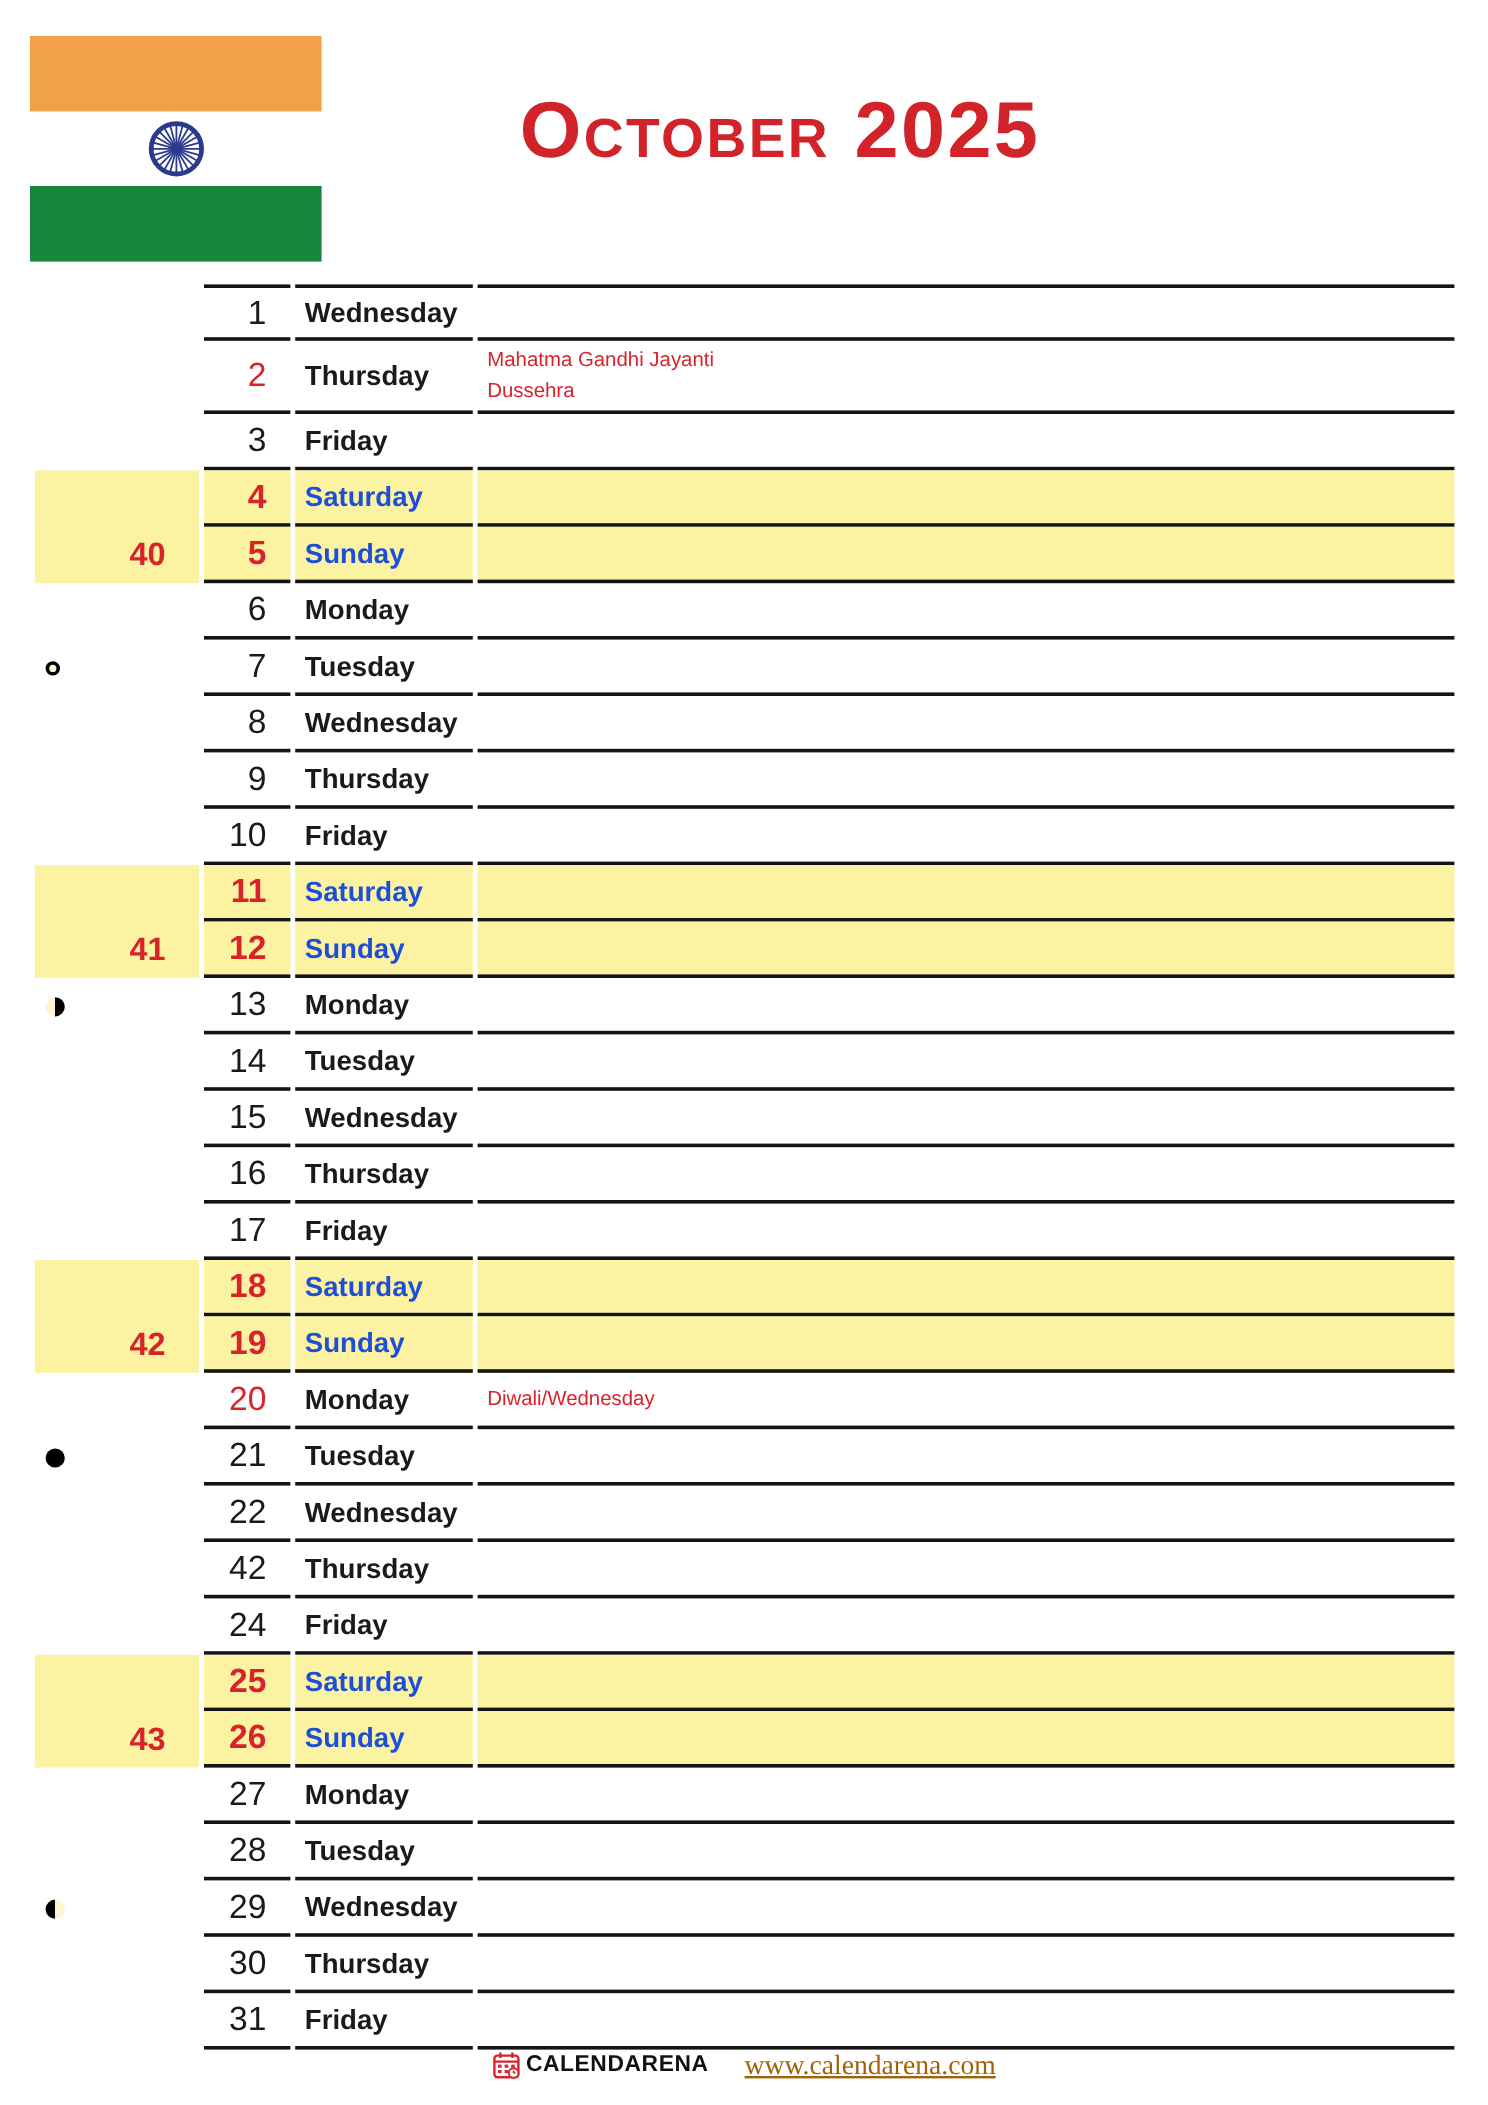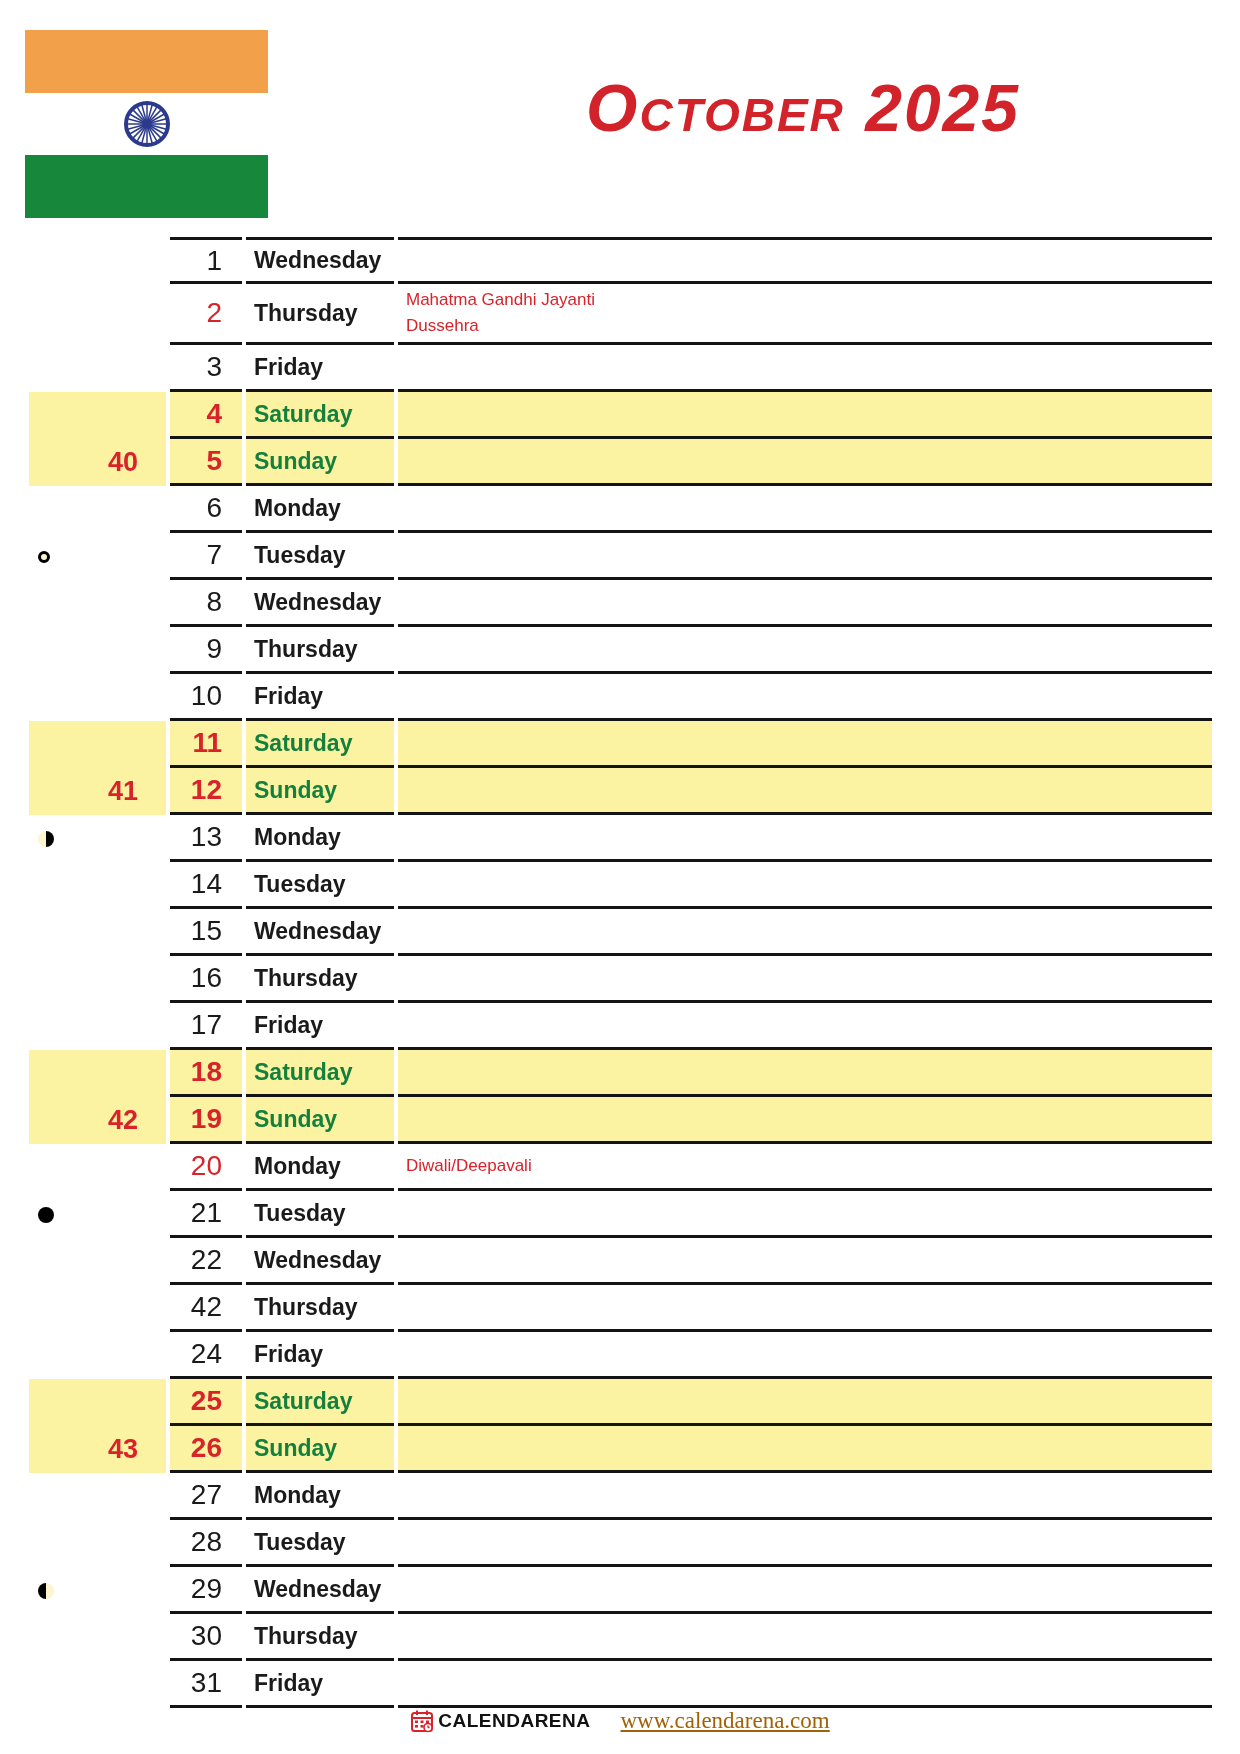--- a/index.html
+++ b/index.html
@@ -10,43 +10,43 @@
   
   .flag { position:absolute; left:25px; top:30px; width:243px; height:188px; }
   .flag .band { width:100%; height:63px; }
   .band.saffron { background:#F2A04A; }
   .band.white   { background:#ffffff; height:62px; position:relative; }
   .band.green   { background:#17883B; }
   .chakra { position:absolute; left:50%; top:50%; transform:translate(-50%,-50%); }
 
   .page-title {
     position:absolute; left:280px; top:72px; width:740px;
-    text-align:right; color:#D2232A; font-weight:700; font-size:66px;
-    font-variant:small-caps; letter-spacing:2px; line-height:1.1;font-style:italic;
+    text-align:center; color:#D2232A; font-weight:700; font-size:66px;
+    font-variant:small-caps; letter-spacing:2px; line-height:1.1;
   }
 
   
   .calendar { position:absolute; left:29px; top:237px; width:1183px; }
   .row { display:grid; grid-template-columns:137px 72px 148px 1fr; column-gap:4px; height:47px; }
   .row.tall { height:61px; }
   .cell { display:flex; align-items:center; background:transparent; }
   .c-date, .c-day, .c-event { border-bottom:3px solid #141414; }
   .row.first .c-date, .row.first .c-day, .row.first .c-event { border-top:3px solid #141414; }
 
   .c-week { position:relative; justify-content:flex-end; padding-right:28px; }
   .wknum { color:#D8232B; font-weight:700; font-size:27px; }
 
   .c-date { justify-content:flex-end; padding-right:20px; font-size:28px; color:#1a1a1a; }
   .c-day  { padding-left:8px; font-size:23px; font-weight:700; color:#1a1a1a; }
   .c-event{ padding-left:8px; flex-direction:column; justify-content:center; align-items:flex-start;
             color:#D8232B; font-size:17px; line-height:26px; }
 
   .row.weekend .cell { background:#FBF3A2; }
   .row.weekend .c-date { color:#D8232B; font-weight:700; }
-  .row.weekend .c-day  { color:#15803d; }
+  .row.weekend .c-day  { color:#1d4ed8; }
   .row.holiday .c-date { color:#D8232B; }
 
   
   .moon { position:absolute; left:9px; top:50%; transform:translateY(-50%);
           width:16px; height:16px; border-radius:50%; }
   .moon-full { width:12px; height:12px; background:#FCF5D0; border:3px solid #000; }
   .moon-last-quarter  { background:linear-gradient(90deg,#FCF5D0 50%,#000 50%); }
   .moon-new           { background:#000; }
   .moon-first-quarter { background:linear-gradient(90deg,#000 50%,#FCF5D0 50%); }
 
@@ -268,21 +268,21 @@
     <div class="cell c-event"></div>
   </div>
       <div class="row holiday">
     <div class="cell c-week">
 
       <span class="wknum"></span>
     </div>
     <div class="cell c-date">20</div>
     <div class="cell c-day">Monday</div>
     <div class="cell c-event">
-          <div>Diwali/Deepavali</div>
+          <div>Diwali/Wednesday</div>
         </div>
   </div>
       <div class="row">
     <div class="cell c-week">
       <span class="moon moon-new"></span>
       <span class="wknum"></span>
     </div>
     <div class="cell c-date">21</div>
     <div class="cell c-day">Tuesday</div>
     <div class="cell c-event"></div>

